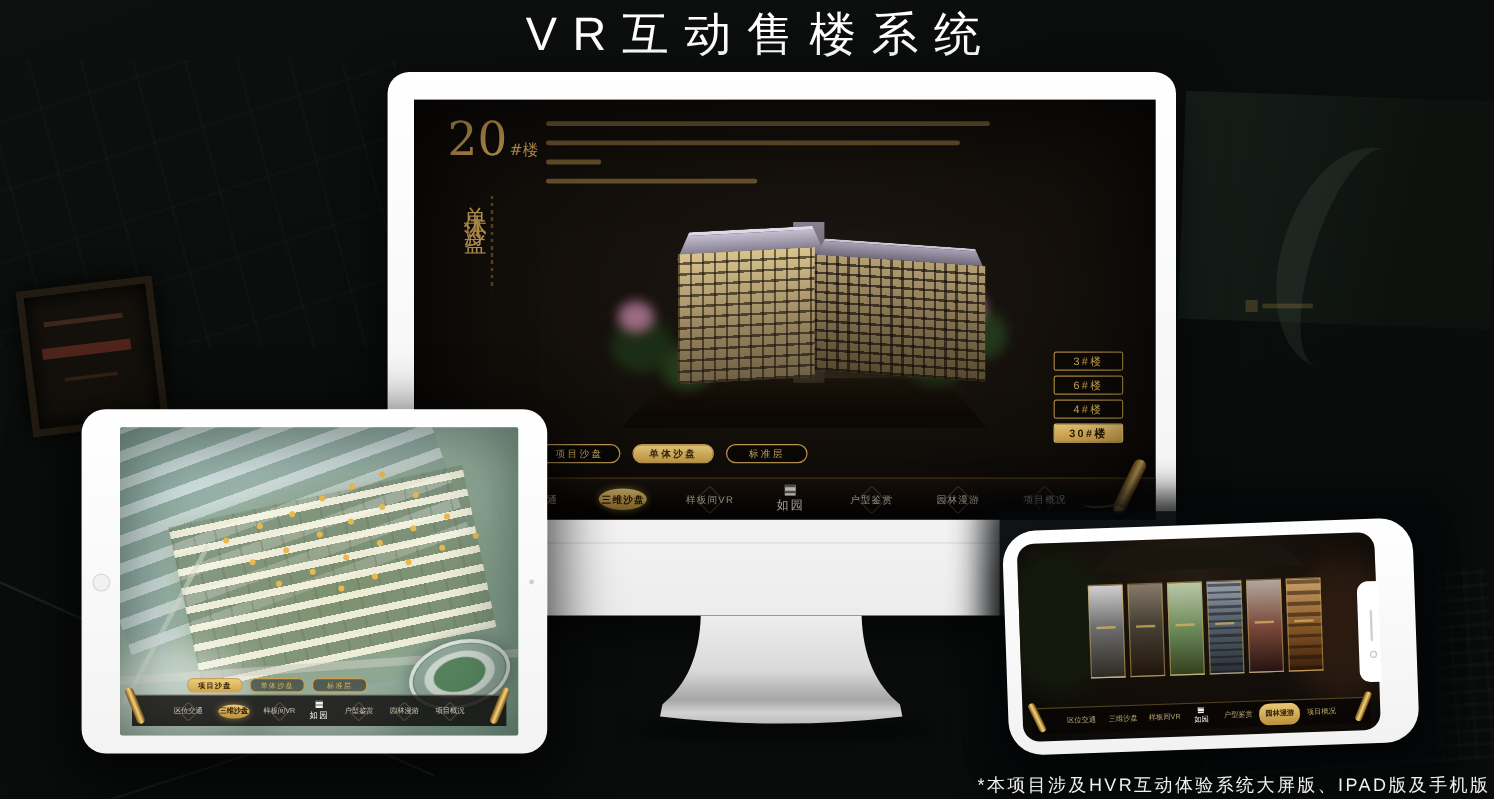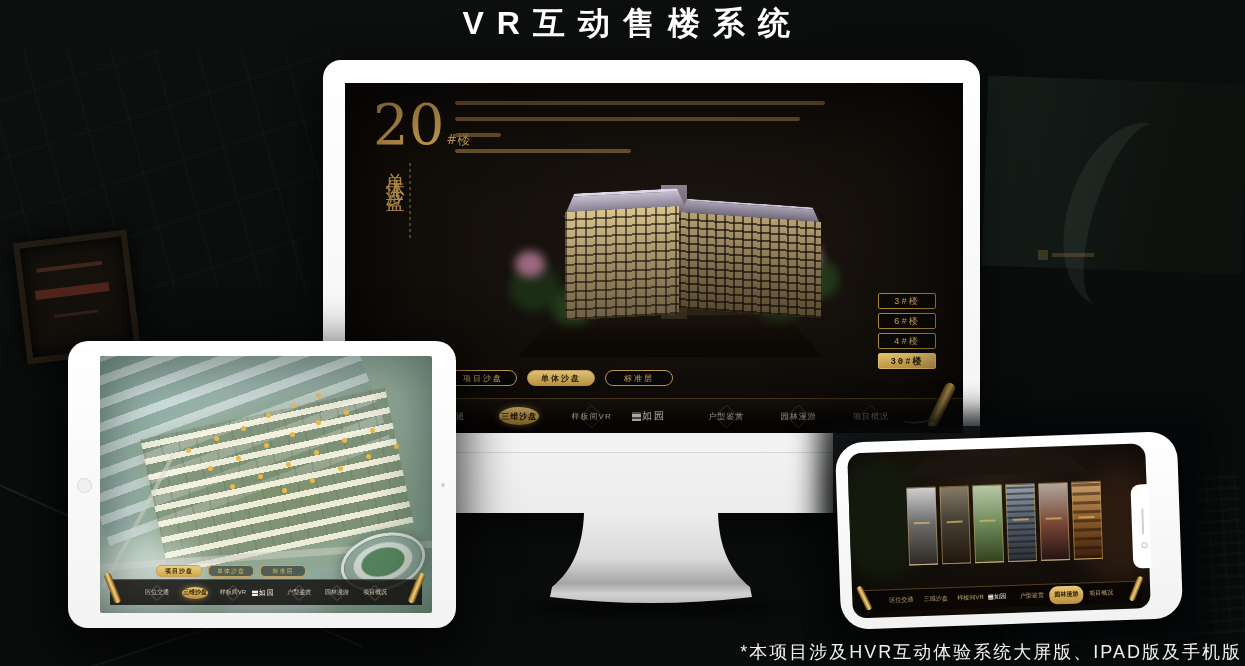--- a/index.html
+++ b/index.html
@@ -21,35 +21,35 @@
     border-radius:50%;transform:rotate(18deg);}
   .bg-blocks{position:absolute;left:1000px;top:480px;width:245px;height:160px;transform:rotate(-4deg);opacity:.5;
     background:repeating-linear-gradient(0deg,rgba(95,115,100,.12) 0 3px,transparent 3px 11px),
                repeating-linear-gradient(90deg,rgba(95,115,100,.08) 0 3px,transparent 3px 14px);}
   .bg-road1{position:absolute;left:-40px;top:560px;width:420px;height:2px;background:rgba(95,135,115,.18);transform:rotate(24deg);}
   .bg-road2{position:absolute;left:-20px;top:640px;width:380px;height:2px;background:rgba(95,135,115,.14);transform:rotate(-18deg);}
   .bg-gold-mark{position:absolute;left:1038px;top:250px;width:10px;height:10px;background:#a8863c;opacity:.28;}
   .bg-gold-mark::after{content:"";position:absolute;left:14px;top:3px;width:42px;height:4px;background:#a8863c;}
   
   .page-title{position:absolute;left:50%;top:2px;transform:translateX(-47%);
-    color:#fff;font-size:32px;font-weight:700;letter-spacing:13px;white-space:nowrap;}
+    color:#fff;font-size:39px;font-weight:400;letter-spacing:13px;white-space:nowrap;}
   
   .monitor{position:absolute;left:323px;top:60px;width:657px;height:548px;}
   .m-bezel{position:absolute;left:0;top:0;width:657px;height:453px;background:linear-gradient(#ffffff,#f4f4f4 80%,#ececec);
     border-radius:18px 18px 12px 12px;box-shadow:0 10px 40px rgba(0,0,0,.65);}
   .m-chinline{position:absolute;left:2px;right:2px;top:392px;height:1px;background:#d9d9d9;}
   .m-screen{position:absolute;left:22px;top:23px;width:618px;height:350px;overflow:hidden;
     background:radial-gradient(ellipse at 55% 45%,#1d1712 0%,#120e0a 55%,#0b0806 100%);}
   .m-vignette{position:absolute;inset:0;box-shadow:inset 0 0 70px 22px rgba(0,0,0,.55);pointer-events:none;}
   .m-stand{position:absolute;left:223px;top:453px;width:210px;height:95px;}
   .m-base-shadow{position:absolute;left:200px;top:540px;width:260px;height:16px;border-radius:50%;
     background:rgba(0,0,0,.55);filter:blur(6px);}
   
   .m-label{position:absolute;left:28px;top:14px;color:#c89b52;}
-  .m-no{font-family:"DejaVu Serif",serif;font-size:56px;line-height:1;}
+  .m-no{font-family:"DejaVu Serif",serif;font-size:39px;line-height:1;}
   .m-suffix{font-family:"DejaVu Serif",serif;font-size:13px;margin-left:2px;}
   .m-vert{position:absolute;left:38px;top:74px;writing-mode:vertical-rl;font-family:"DejaVu Serif",serif;
     font-size:19px;letter-spacing:7px;color:#c49a50;}
   .m-vert-en{position:absolute;left:64px;top:80px;width:2px;height:78px;background:repeating-linear-gradient(#9a7a3e 0 3px,transparent 3px 6px);opacity:.5;}
   .m-desc{position:absolute;left:110px;top:18px;}
   .m-desc div{height:4px;background:#8a6c38;opacity:.72;border-radius:2px;margin-bottom:12px;filter:blur(.4px);}
   .m-desc .d1{width:370px;} .m-desc .d2{width:345px;} .m-desc .d3{width:46px;} .m-desc .d4{width:176px;}
   
   .m-art{position:absolute;left:158px;top:84px;width:340px;height:200px;}
   .m-glow{position:absolute;left:40px;top:120px;width:270px;height:70px;border-radius:50%;
@@ -75,38 +75,38 @@
     background:linear-gradient(#a7a1b4,#5f5869);border-top:2px solid #c9c5d6;clip-path:polygon(0 100%,6% 0,94% 0,100% 100%);}
   .m-bodyR{position:absolute;left:176px;top:50px;width:142px;height:96px;transform:skewY(4deg);
     background:
       repeating-linear-gradient(90deg,rgba(15,10,6,.6) 0 2px,transparent 2px 9px),
       repeating-linear-gradient(0deg,rgba(15,10,6,.65) 0 2px,transparent 2px 8px),
       linear-gradient(180deg,#b5a073,#7d6c4c 55%,#57492f);}
   .m-tower{position:absolute;left:158px;top:18px;width:26px;height:134px;background:linear-gradient(#8a8294,#4e463c 40%,#332a1e);}
   
   .m-floors{position:absolute;left:533px;top:210px;display:flex;flex-direction:column;gap:4px;}
   .floor-btn{width:56px;height:14px;border:1px solid #a98838;border-radius:2px;background:rgba(10,8,5,.72);
-    color:#d0a855;font-size:9px;letter-spacing:2px;display:flex;align-items:center;justify-content:center;cursor:pointer;font-family:Liberation Mono, monospace;}
+    color:#d0a855;font-size:9px;letter-spacing:2px;display:flex;align-items:center;justify-content:center;cursor:pointer;}
   .floor-btn.active{background:linear-gradient(#ecc873,#cfa148);color:#241a06;font-weight:bold;border-color:#ecc873;}
   
   .m-subtabs{position:absolute;left:104px;top:287px;display:flex;gap:10px;}
   .subtab{min-width:54px;height:14px;padding:0 6px;border:1px solid #c9a158;border-radius:8px;background:rgba(0,0,0,.38);
     color:#d9b565;font-size:8px;letter-spacing:2px;display:flex;align-items:center;justify-content:center;cursor:pointer;}
   .subtab.active{background:linear-gradient(#eccf7f,#d3a74a);color:#3a2a10;font-weight:bold;}
   
   .m-nav{position:absolute;left:0;bottom:0;width:618px;height:34px;
     background:linear-gradient(#1b140e,#0a0705 70%);border-top:1px solid rgba(190,150,70,.4);}
   .nav-row{position:absolute;left:70px;right:60px;top:0;height:34px;display:flex;align-items:center;justify-content:space-between;}
   .nav-item{position:relative;width:64px;height:30px;display:flex;align-items:center;justify-content:center;cursor:pointer;}
   .emblem{position:absolute;width:15px;height:15px;border:1px solid rgba(190,160,100,.28);transform:rotate(45deg);border-radius:2px;}
   .nav-item.active .emblem{width:40px;height:18px;border-radius:50%;transform:none;border:none;
     background:linear-gradient(#e9c876,#bb8f3a);box-shadow:0 0 6px rgba(230,190,100,.5);}
   .nav-label{position:relative;font-size:8px;letter-spacing:1px;color:#cfc7b8;white-space:nowrap;}
   .nav-item.active .nav-label{color:#2e2008;font-weight:bold;}
-  .nav-logo{position:relative;width:54px;display:flex;flex-direction:row;align-items:center;gap:1px;cursor:pointer;}
+  .nav-logo{position:relative;width:54px;display:flex;flex-direction:column;align-items:center;gap:1px;cursor:pointer;}
   .logo-seal{width:9px;height:9px;background:#f2f0ea;box-shadow:inset 0 2px 0 #6b665c,inset 0 5px 0 #f2f0ea,inset 0 7px 0 #6b665c;}
   .logo-text{font-size:10px;color:#f2efe6;font-family:"DejaVu Serif",serif;letter-spacing:2px;}
   
   .scroll{position:absolute;width:54px;height:52px;}
   .m-scroll{right:6px;bottom:-2px;}
   .roll{position:absolute;right:10px;top:-2px;width:11px;height:48px;border-radius:6px;transform:rotate(26deg);
     background:linear-gradient(90deg,#6d4f1c,#caa14e 30%,#f0d283 52%,#a87e2e 80%,#5d431a);box-shadow:0 2px 5px rgba(0,0,0,.6);}
   .roll::after{content:"";position:absolute;left:1px;bottom:-2px;width:9px;height:9px;border-radius:50%;
     background:radial-gradient(circle,#f4dfa0 30%,#8a6526 75%);}
   .flour{position:absolute;left:0;bottom:12px;width:40px;height:12px;border-bottom:2px solid rgba(176,139,60,.8);
@@ -190,21 +190,21 @@
   .p-nav .logo-text{font-size:6px;letter-spacing:0;}
   .p-scrollL,.p-scrollR{position:absolute;width:14px;height:28px;top:-6px;}
   .p-scrollL{left:-2px;}.p-scrollR{right:-2px;}
   .p-roll{position:absolute;left:3px;top:0;width:6px;height:26px;border-radius:3px;transform:rotate(24deg);
     background:linear-gradient(90deg,#6d4f1c,#caa14e 30%,#f0d283 52%,#a87e2e 80%,#5d431a);}
   .p-scrollL .p-roll{transform:rotate(-24deg);}
   .p-notch{position:absolute;left:294px;top:52px;width:18px;height:84px;background:#fff;border-radius:9px 0 0 9px;}
   .p-speaker{position:absolute;left:10px;top:24px;width:2px;height:26px;border-radius:2px;background:#d0d0d0;}
   .p-camera{position:absolute;left:9px;top:58px;width:4px;height:4px;border-radius:50%;background:#fff;border:1px solid #c8c8c8;}
   
-  .footnote{position:absolute;right:3px;bottom:2px;color:#f0f0f0;font-size:18px;letter-spacing:2px;white-space:nowrap;}
+  .footnote{position:absolute;right:3px;bottom:2px;color:#f0f0f0;font-size:15px;letter-spacing:2px;white-space:nowrap;}
 </style>
 </head>
 <body>
 
 <div class="stage">
 
   <div class="bg-grid"></div>
   <div class="bg-plaque">
     <div class="r1"></div>
       <div class="r2"></div>

